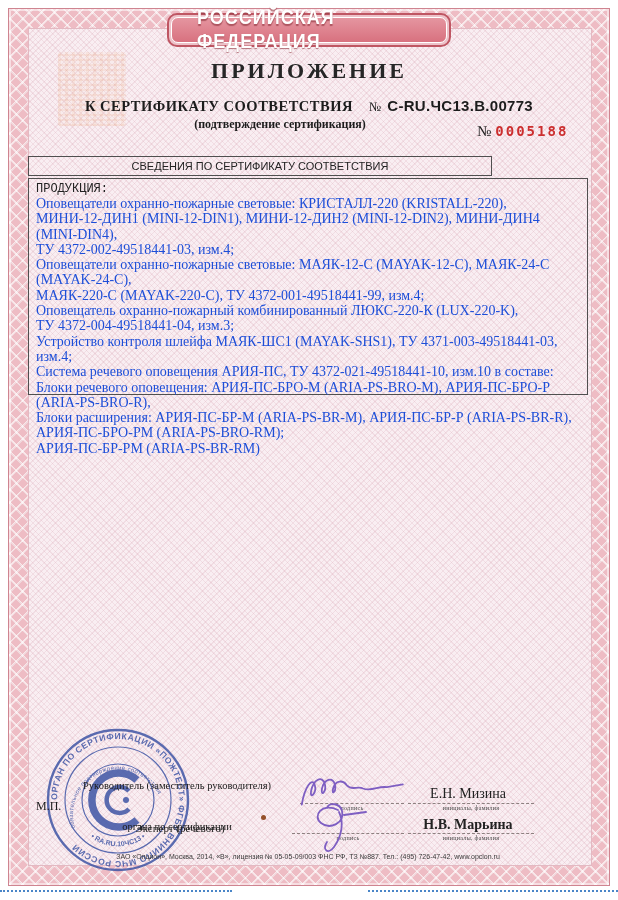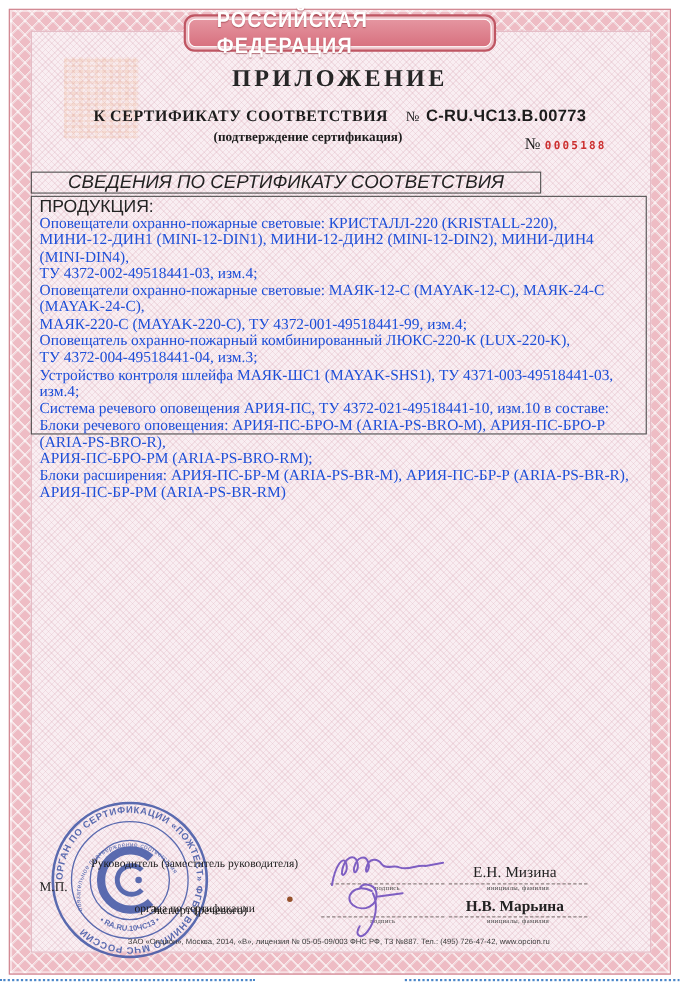--- a/index.html
+++ b/index.html
@@ -40,29 +40,29 @@
   .doc-title{position:absolute;left:0;right:0;top:58px;text-align:center;z-index:4;
     font-weight:700;font-size:22px;letter-spacing:3px;color:#262626;}
   .cert-line{position:absolute;left:0;right:0;top:97px;text-align:center;z-index:4;white-space:nowrap;}
   .cert-subtitle{font-weight:700;font-size:14.5px;letter-spacing:.5px;}
   .cert-no-label{font-size:13px;margin-left:12px;}
   .cert-no{font-family:"Liberation Sans",sans-serif;font-weight:700;font-size:15px;letter-spacing:.3px;margin-left:2px;}
   .cert-type{position:absolute;left:140px;top:117px;width:280px;text-align:center;z-index:4;
     font-weight:700;font-size:12px;}
   .form-no{position:absolute;left:477px;top:122px;z-index:4;white-space:nowrap;}
   .form-no-label{font-size:15px;}
-  .form-no-value{font-family:"DejaVu Sans Mono",monospace;font-weight:700;font-size:10px;
+  .form-no-value{font-family:"DejaVu Sans Mono",monospace;font-weight:700;font-size:14px;
     letter-spacing:2px;margin-left:4px;}
 
   .info-box{position:absolute;left:28px;top:156px;width:464px;height:20px;box-sizing:border-box;
     border:1px solid #4f4f4f;z-index:4;text-align:center;line-height:18px;
-    font-family:"Liberation Sans",sans-serif;font-size:17px;color:#222;font-style:italic;}
+    font-family:"Liberation Sans",sans-serif;font-size:11px;color:#222;}
   .product-box{position:absolute;left:28px;top:178px;width:560px;height:217px;box-sizing:border-box;
     border:1px solid #4f4f4f;z-index:4;padding:3px 7px;}
-  .product-label{font-family:Liberation Sans, sans-serif;font-size:16px;line-height:14px;color:#222;}
+  .product-label{font-family:Liberation Mono, monospace;font-size:12px;line-height:14px;color:#222;}
   .product-line{font-size:14px;line-height:15.3px;color:#1d4ed8;}
 
   
   .stamp{position:absolute;left:40px;top:722px;z-index:6;opacity:.85;}
   .mp{position:absolute;left:36px;top:799px;z-index:7;font-size:12px;}
   .role1a{position:absolute;left:62px;top:780px;width:230px;text-align:center;z-index:7;font-size:10.5px;}
   .role1b{position:absolute;left:62px;top:793px;width:230px;text-align:center;z-index:7;font-size:10.5px;margin-top:28px;}
   .role2{position:absolute;left:100px;top:822px;width:160px;text-align:center;z-index:7;font-size:11px;}
   .sigline{position:absolute;border-top:1px dashed #8d8080;height:0;z-index:6;}
   .subline-label{position:absolute;text-align:center;font-size:6px;color:#4a4a4a;z-index:6;letter-spacing:.3px;}
@@ -115,22 +115,22 @@
     <div class="product-line">Оповещатели охранно-пожарные световые: КРИСТАЛЛ-220 (KRISTALL-220),</div>
     <div class="product-line">МИНИ-12-ДИН1 (MINI-12-DIN1), МИНИ-12-ДИН2 (MINI-12-DIN2), МИНИ-ДИН4 (MINI-DIN4),</div>
     <div class="product-line">ТУ 4372-002-49518441-03, изм.4;</div>
     <div class="product-line">Оповещатели охранно-пожарные световые: МАЯК-12-С (MAYAK-12-C), МАЯК-24-С (MAYAK-24-C),</div>
     <div class="product-line">МАЯК-220-С (MAYAK-220-C), ТУ 4372-001-49518441-99, изм.4;</div>
     <div class="product-line">Оповещатель охранно-пожарный комбинированный ЛЮКС-220-К (LUX-220-K),</div>
     <div class="product-line">ТУ 4372-004-49518441-04, изм.3;</div>
     <div class="product-line">Устройство контроля шлейфа МАЯК-ШС1 (MAYAK-SHS1), ТУ 4371-003-49518441-03, изм.4;</div>
     <div class="product-line">Система речевого оповещения АРИЯ-ПС, ТУ 4372-021-49518441-10, изм.10 в составе:</div>
     <div class="product-line">Блоки речевого оповещения: АРИЯ-ПС-БРО-М (ARIA-PS-BRO-M), АРИЯ-ПС-БРО-Р (ARIA-PS-BRO-R),</div>
+    <div class="product-line">Блоки расширения: АРИЯ-ПС-БР-М (ARIA-PS-BR-M), АРИЯ-ПС-БР-Р (ARIA-PS-BR-R),</div>
     <div class="product-line">АРИЯ-ПС-БРО-РМ (ARIA-PS-BRO-RM);</div>
-    <div class="product-line">Блоки расширения: АРИЯ-ПС-БР-М (ARIA-PS-BR-M), АРИЯ-ПС-БР-Р (ARIA-PS-BR-R),</div>
     <div class="product-line">АРИЯ-ПС-БР-РМ (ARIA-PS-BR-RM)</div>
   </div>
 
   <svg class="stamp" width="156" height="156" viewBox="0 0 156 156">
     <defs>
       <path id="arc-outer" d="M 17,78 A 61,61 0 1 1 139,78 A 61,61 0 1 1 17,78"></path>
       <path id="arc-inner-top" d="M 35,106 A 45,45 0 1 1 121,106"></path>
       <path id="arc-inner-bottom" d="M 38,101 A 46,46 0 0 0 118,101"></path>
     </defs>
     <g fill="none" stroke="#3f55a5">

